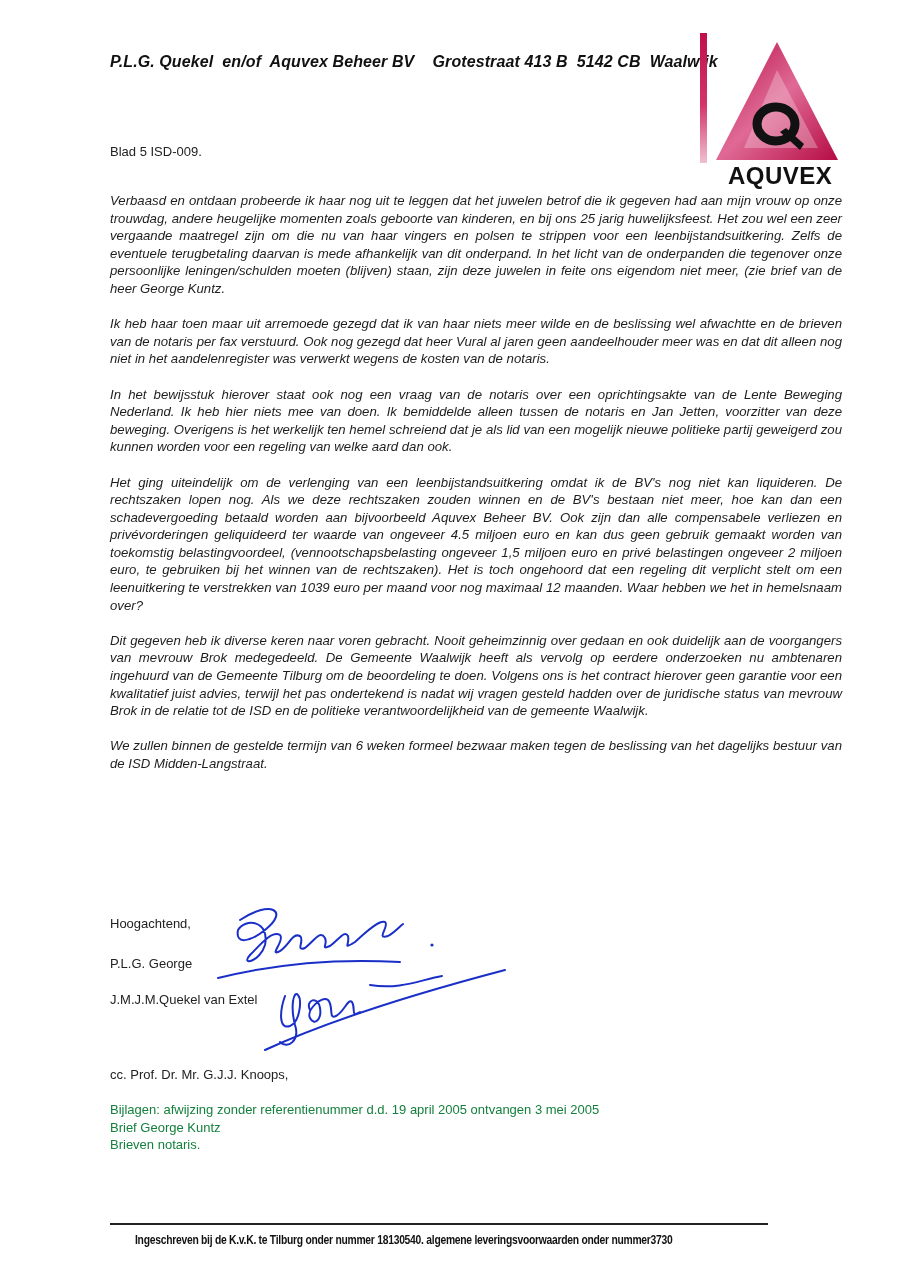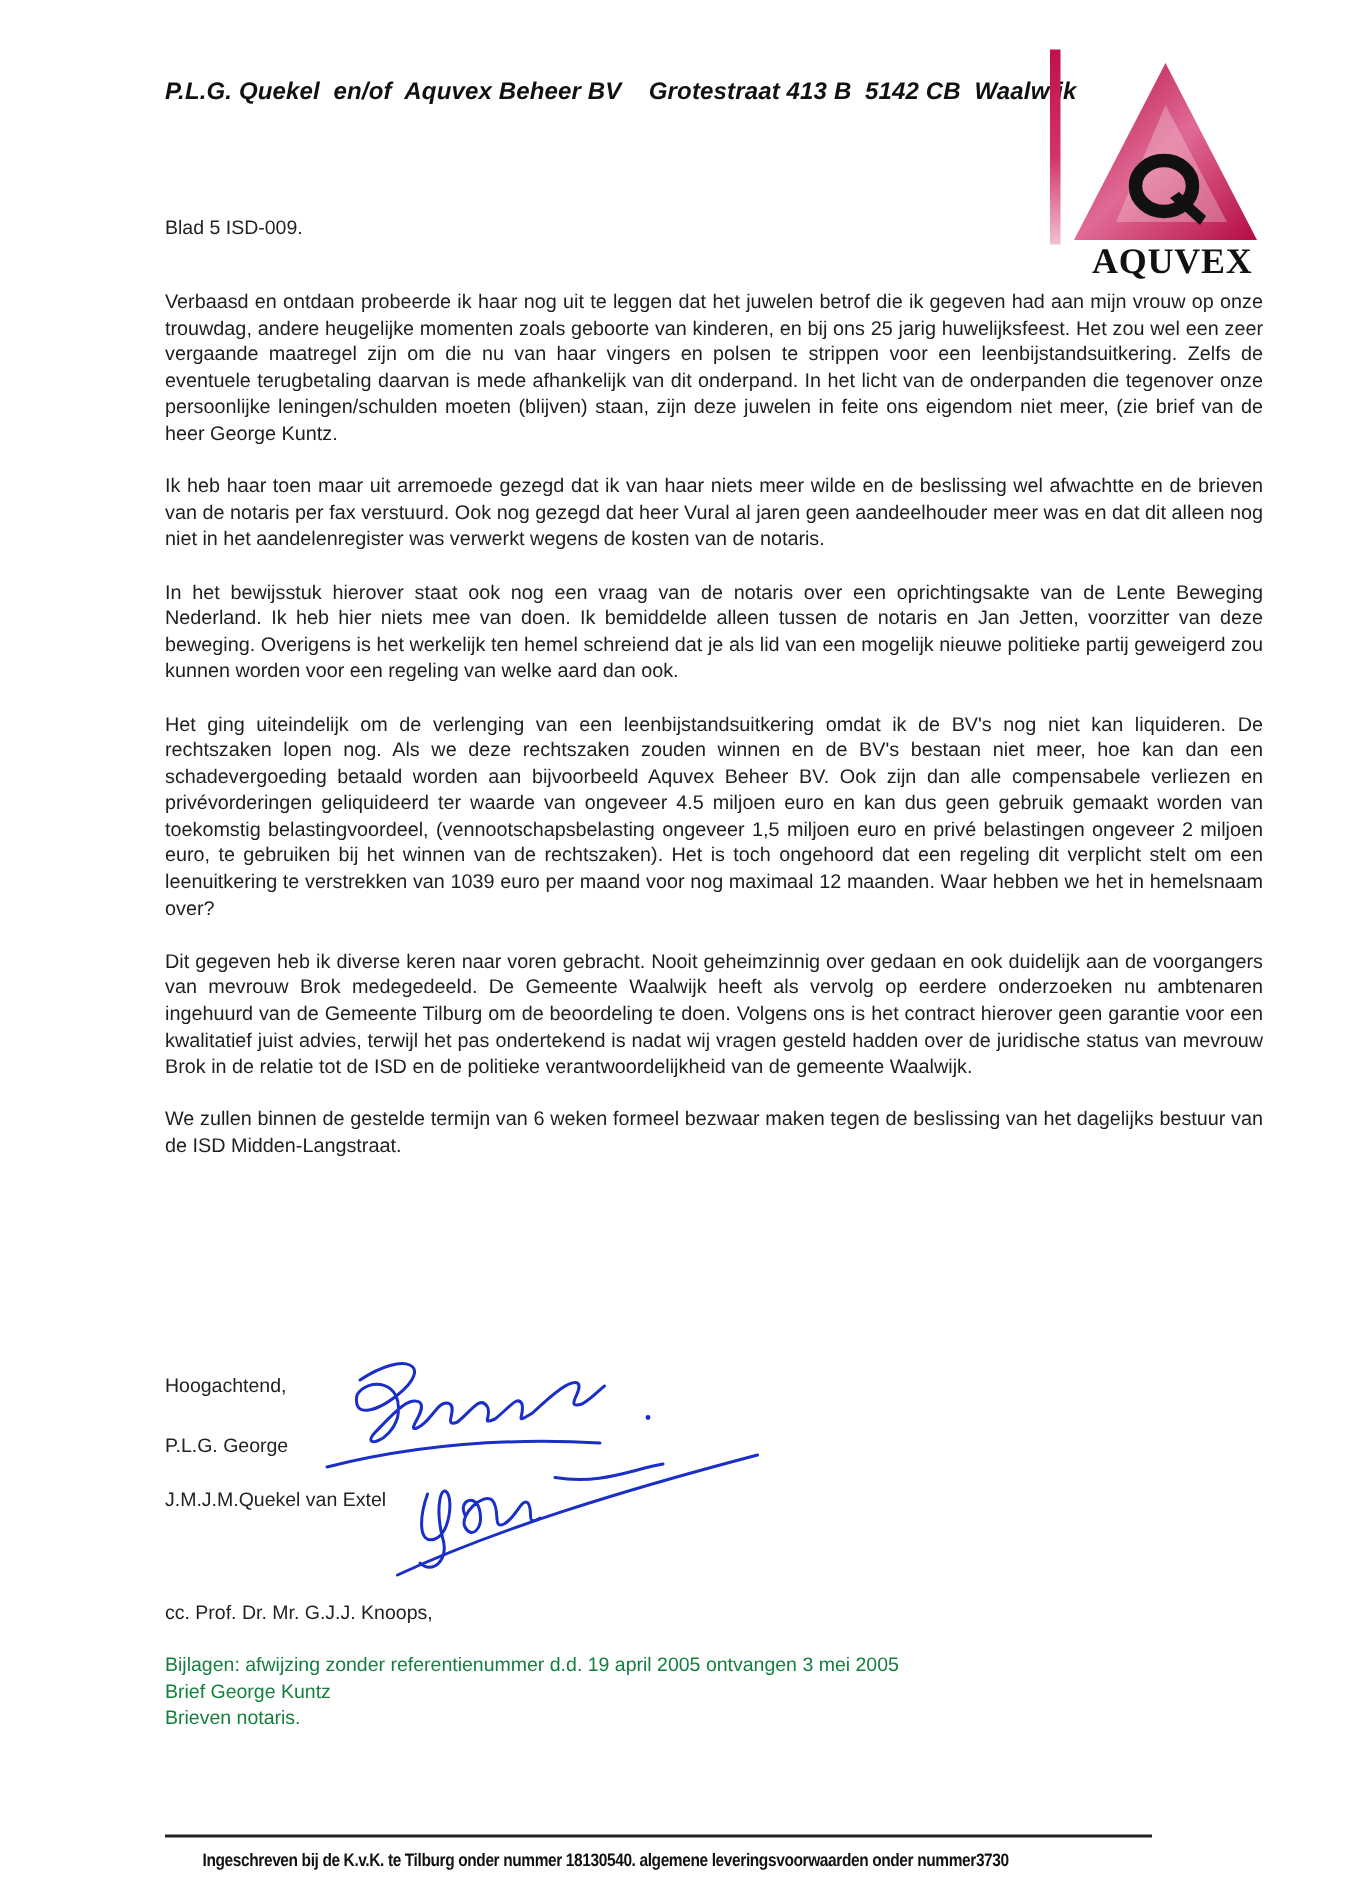--- a/index.html
+++ b/index.html
@@ -2,24 +2,24 @@
 <html><head>
 <meta charset="utf-8">
 <style>
   html, body { margin: 0; padding: 0; background: #ffffff; }
   body { width: 900px; height: 1267px; position: relative; overflow: hidden; font-family: "Liberation Sans", sans-serif; color: #1a1a1a; }
   .letterhead { position: absolute; left: 110px; top: 53px; font-style: italic; font-weight: bold; font-size: 16px; line-height: 18.5px; color: #111; letter-spacing: 0.1px; }
   .letterhead div { white-space: pre; }
   .logo { position: absolute; left: 694px; top: 30px; width: 150px; height: 160px; }
   .logo-bar { position: absolute; left: 6px; top: 3px; width: 7px; height: 130px; background: linear-gradient(to bottom, #c0104a 0%, #d3336a 55%, #f0c0d2 100%); }
   .logo svg { position: absolute; left: 20px; top: 10px; }
-  .logo-word { position: absolute; left: 34px; top: 132px; font-family: Liberation Serif, serif; font-weight: bold; font-size: 24px; letter-spacing: 0.5px; color: #111; }
+  .logo-word { position: absolute; left: 34px; top: 132px; font-family: Liberation Sans, sans-serif; font-weight: bold; font-size: 24px; letter-spacing: 0.5px; color: #111; }
   .sheet-ref { position: absolute; left: 110px; top: 144px; font-size: 13px; color: #222; }
   .body { position: absolute; left: 110px; top: 192px; width: 732px; font-size: 13.2px; line-height: 17.6px; color: #1e1e1e; }
-  .body p { margin: 0 0 17.6px 0; text-align: justify; }
+  .body p { margin: 0 0 17.6px 0; text-align: justify; font-style: italic; }
   .closing { position: absolute; left: 110px; top: 916px; font-size: 13px; color: #222; }
   .closing div { position: absolute; white-space: nowrap; }
   .sig { position: absolute; left: 210px; top: 900px; }
   .cc { position: absolute; left: 110px; top: 1067px; font-size: 13px; color: #222; }
   .attach { position: absolute; left: 110px; top: 1101px; font-size: 13px; line-height: 17.5px; color: #15803d; }
   .footer-line { position: absolute; left: 110px; top: 1223px; width: 658px; height: 2px; background: #222; }
   .footer { position: absolute; left: 135px; top: 1233px; font-family: "Liberation Sans", sans-serif; font-weight: bold; font-size: 12px; letter-spacing: -0.3px; color: #111; transform: scaleX(0.86); transform-origin: left top; white-space: nowrap; }
 </style>
 </head>
 <body>

